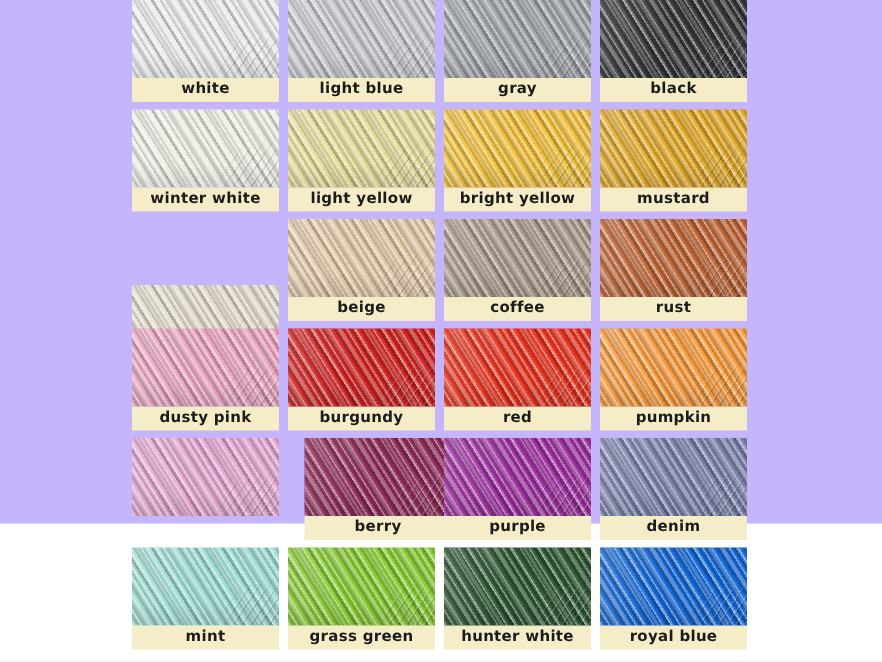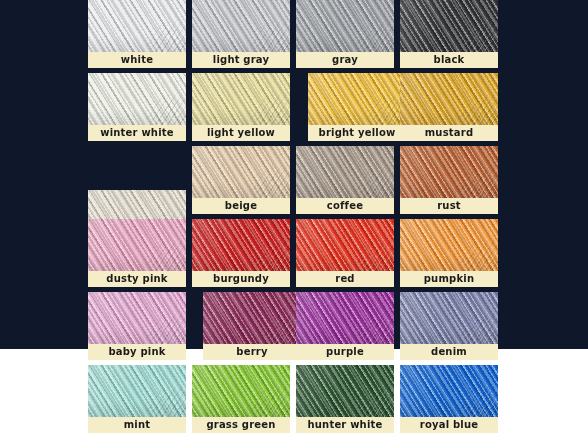--- a/index.html
+++ b/index.html
@@ -12,21 +12,21 @@
     width: 588px;
     height: 441px;
     overflow: hidden;
     font-family: "DejaVu Sans", sans-serif;
   }
 
   #swatch-chart {
     position: relative;
     width: 588px;
     height: 349px;
-    background: #0f172a;
+    background: #c4b5fd;
   }
 
   
   .swatch-cell {
     position: absolute;
     width: 98px;
     height: 68px;
   }
 
   .swatch-color {
@@ -119,21 +119,21 @@
       </div>
       <div class="swatch-label">white</div>
     </div>
     <div class="swatch-cell" style="left: 192px; top: 0px;">
       <div class="swatch-color" style="background-color: rgb(198, 200, 205);">
         <div class="tex tex-shade"></div>
         <div class="tex tex-a"></div>
         <div class="tex tex-b"></div>
         <div class="tex tex-c"></div>
       </div>
-      <div class="swatch-label">light gray</div>
+      <div class="swatch-label">light blue</div>
     </div>
     <div class="swatch-cell" style="left: 296px; top: 0px;">
       <div class="swatch-color" style="background-color: rgb(159, 163, 168);">
         <div class="tex tex-shade"></div>
         <div class="tex tex-a"></div>
         <div class="tex tex-b"></div>
         <div class="tex tex-c"></div>
       </div>
       <div class="swatch-label">gray</div>
     </div>
@@ -157,21 +157,21 @@
     </div>
     <div class="swatch-cell" style="left: 192px; top: 73px;">
       <div class="swatch-color" style="background-color: rgb(230, 220, 154);">
         <div class="tex tex-shade"></div>
         <div class="tex tex-a"></div>
         <div class="tex tex-b"></div>
         <div class="tex tex-c"></div>
       </div>
       <div class="swatch-label">light yellow</div>
     </div>
-    <div class="swatch-cell" style="left: 296px; top: 73px; margin-left: 12px;">
+    <div class="swatch-cell" style="left: 296px; top: 73px;">
       <div class="swatch-color" style="background-color: rgb(241, 192, 60);">
         <div class="tex tex-shade"></div>
         <div class="tex tex-a"></div>
         <div class="tex tex-b"></div>
         <div class="tex tex-c"></div>
       </div>
       <div class="swatch-label">bright yellow</div>
     </div>
     <div class="swatch-cell" style="left: 400px; top: 73px;">
       <div class="swatch-color" style="background-color: rgb(224, 168, 40);">
@@ -254,21 +254,20 @@
       </div>
       <div class="swatch-label">pumpkin</div>
     </div>
     <div class="swatch-cell" style="left: 88px; top: 292px;">
       <div class="swatch-color" style="background-color: rgb(229, 168, 210);">
         <div class="tex tex-shade"></div>
         <div class="tex tex-a"></div>
         <div class="tex tex-b"></div>
         <div class="tex tex-c"></div>
       </div>
-      <div class="swatch-label">baby pink</div>
     </div>
     <div class="swatch-cell" style="left: 203px; top: 292px;">
       <div class="swatch-color" style="background-color: rgb(142, 43, 88);">
         <div class="tex tex-shade"></div>
         <div class="tex tex-a"></div>
         <div class="tex tex-b"></div>
         <div class="tex tex-c"></div>
       </div>
       <div class="swatch-label">berry</div>
     </div>

